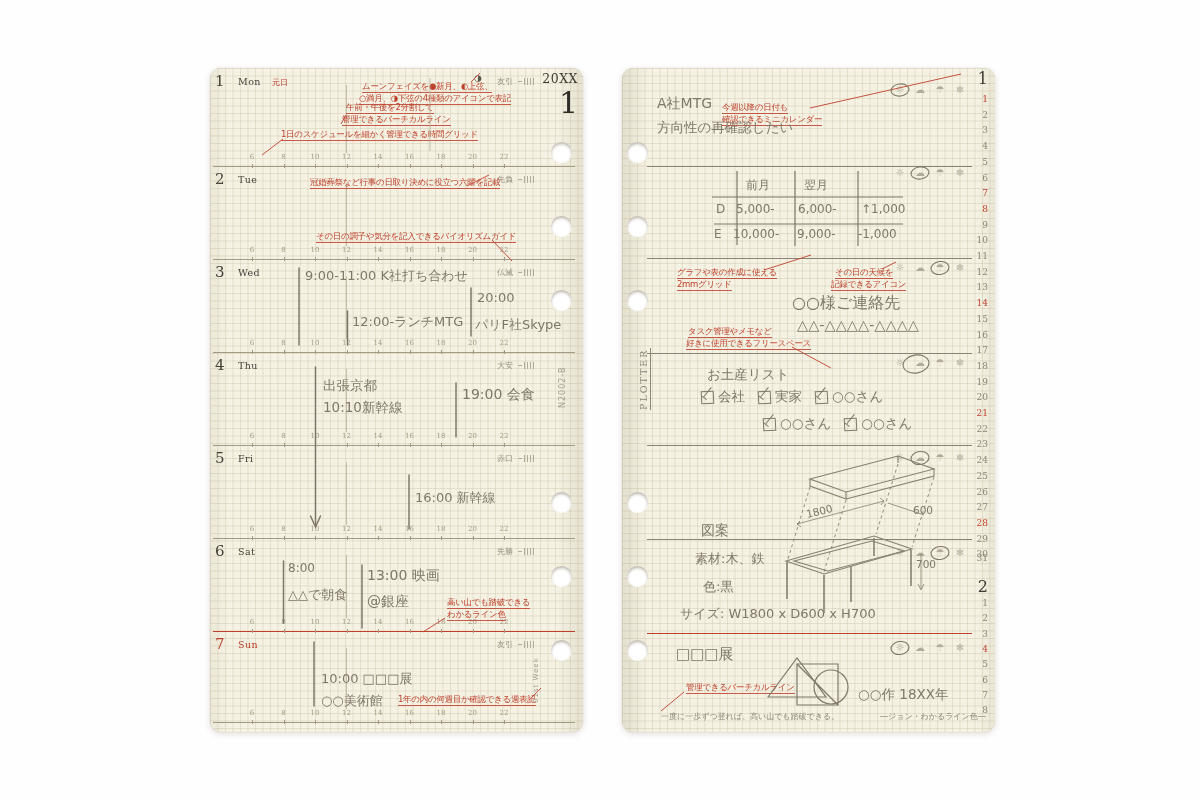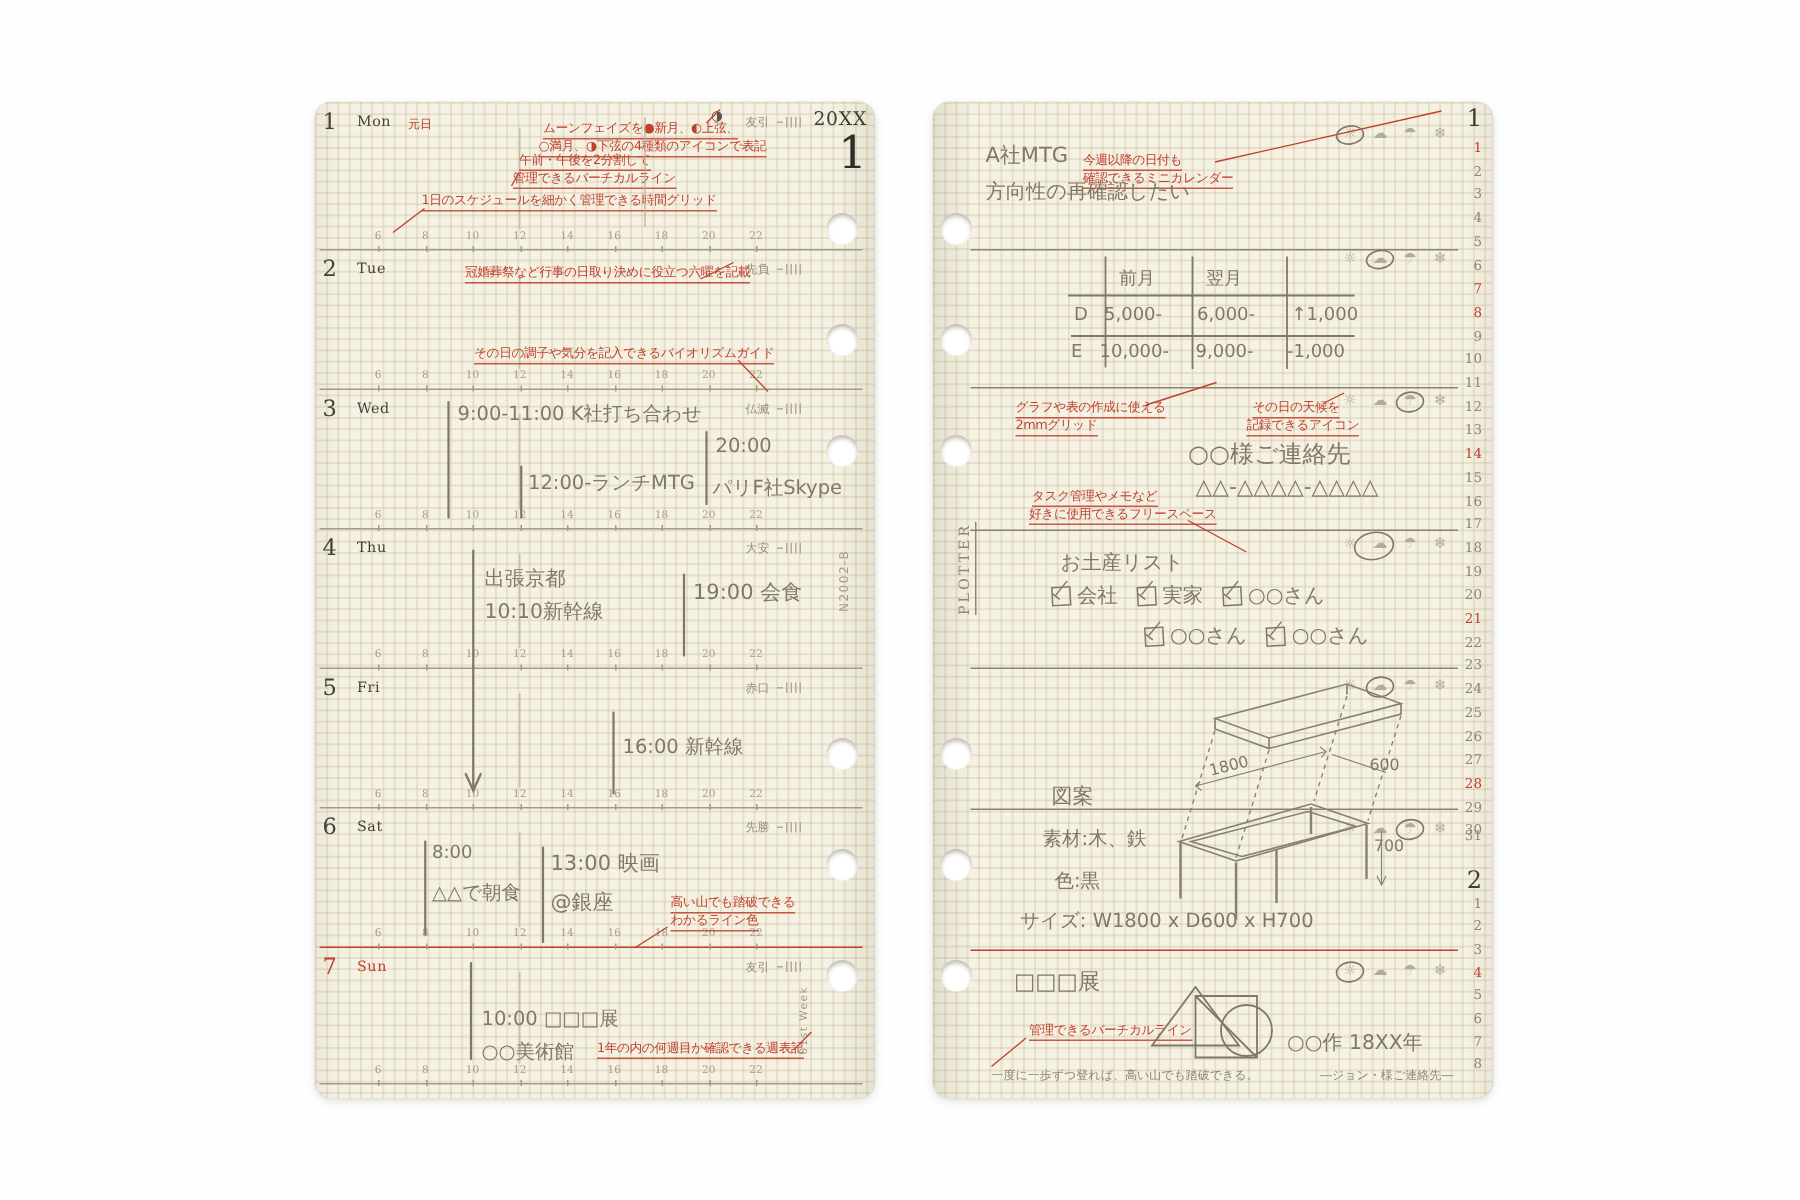--- a/index.html
+++ b/index.html
@@ -469,21 +469,21 @@
   <div class="hand" style="left:695px;top:550px;font-size:13px;">素材:木、鉄</div>
   <div class="hand" style="left:703px;top:578px;font-size:13px;text-align:center;">色:黒</div>
   <div class="hand" style="left:680px;top:605px;font-size:13px;text-align:right;">サイズ: W1800 x D600 x H700</div>
   <div class="hand" style="left:806px;top:505px;font-size:10.5px;transform:rotate(-14deg);">1800</div>
   <div class="hand" style="left:913px;top:504px;font-size:10.5px;">600</div>
   <div class="hand" style="left:916px;top:558px;font-size:10.5px;">700</div>
 
   <div class="hand" style="left:676px;top:645px;font-size:15px;">□□□展</div>
   <div class="hand" style="left:858px;top:686px;font-size:13.5px;">○○作 18XX年</div>
   <div class="abs" style="left:661px;top:711px;font-size:8px;color:#8d8577;">一度に一歩ずつ登れば、高い山でも踏破できる。</div>
-  <div class="abs" style="left:880px;top:711px;font-size:8px;color:#8d8577;">―ジョン・様ご連絡先―</div>
+  <div class="abs" style="left:880px;top:711px;font-size:8px;color:#8d8577;">―ジョン・わかるライン色―</div>
 
   <svg class="overlay" width="1200" height="800" viewBox="0 0 1200 800">
 
     <g stroke="#c0402e" stroke-width="0.9" fill="none">
       <path d="M471,82 L480,73"></path>
         <path d="M341,124 L346,115"></path>
         <path d="M283,139 L262,155"></path>
       <path d="M467,186 L489,175"></path>
         <path d="M492,240 L512,261"></path>
         <path d="M445,618 L423,632"></path>

